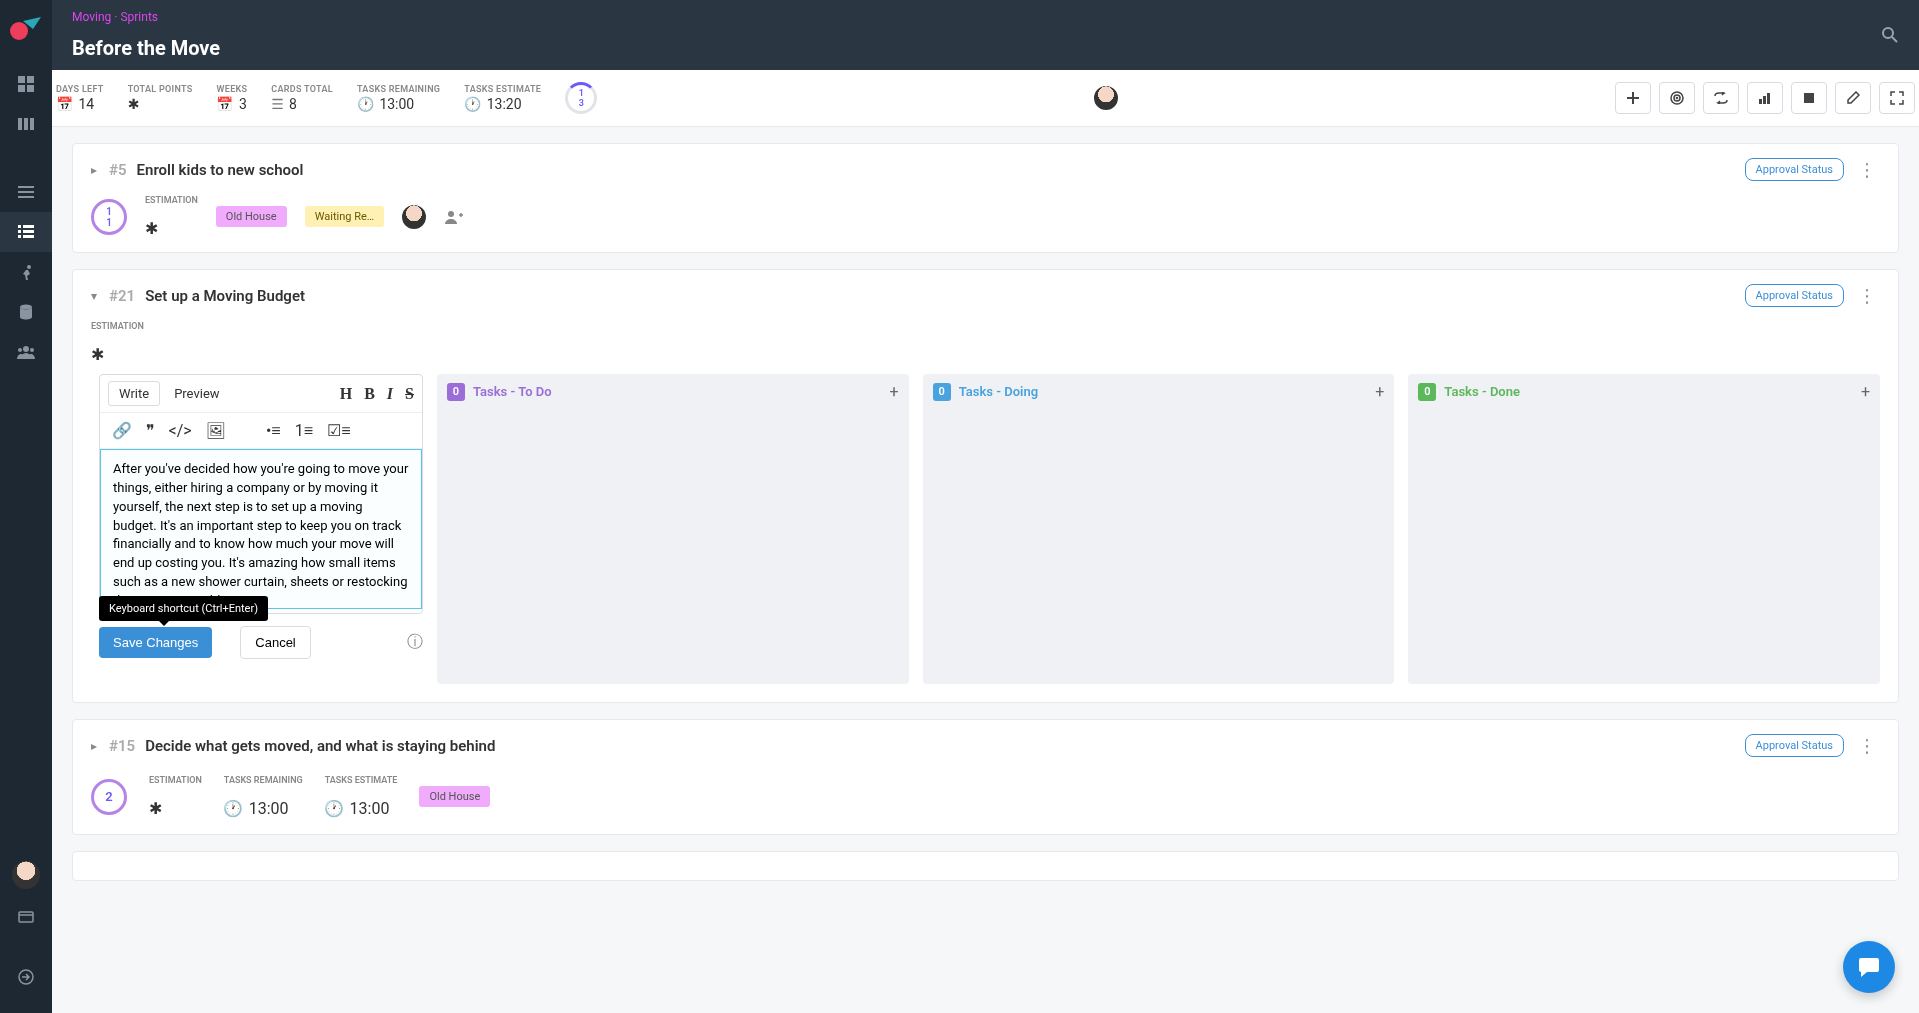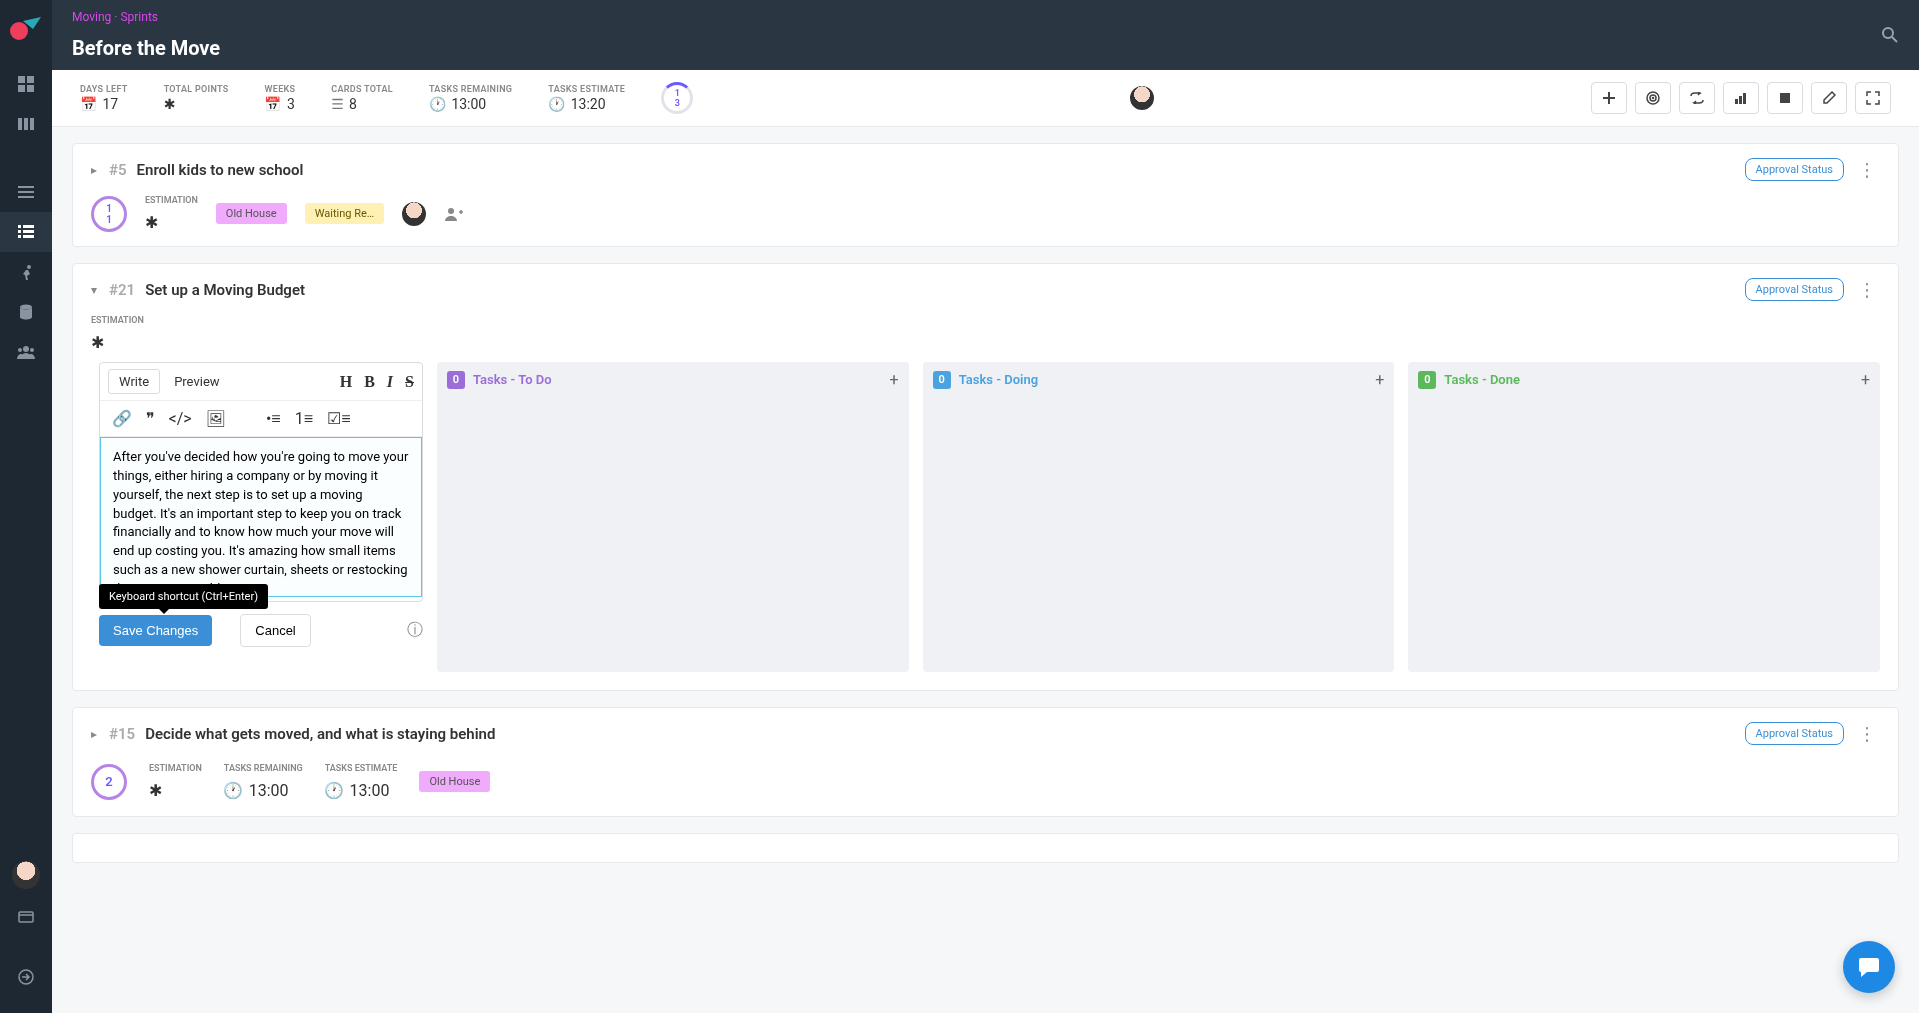--- a/index.html
+++ b/index.html
@@ -9,21 +9,21 @@
 .sidebar .logo { width: 40px; height: 40px; display: flex; align-items: center; justify-content: center; margin-bottom: 16px; }
 .sidebar .nav-item { width: 52px; height: 40px; display: flex; align-items: center; justify-content: center; color: #8a94a0; cursor: pointer; }
 .sidebar .nav-item.active { background: #2a3642; color: #fff; }
 .sidebar .spacer { flex: 1; }
 .sidebar .avatar-small { width: 28px; height: 28px; border-radius: 50%; background: #ddd; margin: 8px 0; }
 .main { flex: 1; display: flex; flex-direction: column; overflow: hidden; }
 .topbar { background: #2a3642; color: #fff; padding: 10px 20px; display: flex; align-items: center; }
 .topbar .crumb { font-size: 12px; color: #d946ef; }
 .topbar .title { font-size: 20px; font-weight: 700; margin-top: 12px; }
 .topbar .search-icon { margin-left: auto; color: #9aa3ae; cursor: pointer; }
-.stats-bar { background: #fff; padding: 12px 28px; display: flex; align-items: center; gap: 36px; border-bottom: 1px solid #e6e8eb; }
+.stats-bar { background: #fff; padding: 12px 4px; display: flex; align-items: center; gap: 24px; border-bottom: 1px solid #e6e8eb; }
 .stat { display: flex; flex-direction: column; }
 .stat .label { font-size: 9px; text-transform: uppercase; color: #888; letter-spacing: 0.3px; margin-bottom: 2px; font-weight: 600; }
 .stat .value { font-size: 14px; color: #333; display: flex; align-items: center; gap: 5px; }
 .stat .value .ic { color: #777; }
 .ring { width: 32px; height: 32px; border-radius: 50%; border: 3px solid #e0e3e8; border-top-color: #6b5bff; display: flex; flex-direction: column; align-items: center; justify-content: center; font-size: 9px; color: #6b5bff; font-weight: 600; }
 .stats-bar .av { margin-left: auto; margin-right: auto; width: 28px; height: 28px; border-radius: 50%; background: #f0d8d8; border: 2px solid #fff; }
 .actions { display: flex; gap: 8px; }
 .icon-btn { width: 36px; height: 32px; border: 1px solid #d8dce1; border-radius: 4px; background: #fff; display: flex; align-items: center; justify-content: center; color: #444; cursor: pointer; }
 .content { flex: 1; overflow-y: auto; padding: 16px 20px; background: #f6f7f9; }
 .card { background: #fff; border: 1px solid #e6e8eb; border-radius: 4px; margin-bottom: 16px; }
@@ -31,21 +31,21 @@
 .card-header .chev { color: #888; margin-right: 12px; cursor: pointer; font-size: 12px; }
 .card-header .num { color: #aaa; font-weight: 600; margin-right: 10px; font-size: 15px; }
 .card-header .ct { font-weight: 600; font-size: 15px; }
 .card-header .right { margin-left: auto; display: flex; align-items: center; gap: 10px; }
 .approval { border: 1px solid #3b8fd6; color: #3b8fd6; font-size: 11px; padding: 4px 10px; border-radius: 8px; cursor: pointer; }
 .more { color: #888; cursor: pointer; font-size: 18px; padding: 0 4px; }
 .card-sub { display: flex; align-items: center; gap: 18px; padding: 0 18px 14px 18px; }
 .circle-badge { width: 36px; height: 36px; border-radius: 50%; border: 3px solid #b584e6; display: flex; flex-direction: column; align-items: center; justify-content: center; font-size: 10px; color: #6b5bff; font-weight: 600; }
 .circle-badge.purple { border-color: #b584e6; }
 .circle-badge.single { font-size: 13px; }
-.est-col { display: flex; flex-direction: column; gap: 8px; }
+.est-col { display: flex; flex-direction: column; gap: 14px; }
 .est-col .lbl { font-size: 9px; text-transform: uppercase; color: #888; font-weight: 600; }
 .est-col .star { font-size: 16px; color: #333; }
 .tag { font-size: 11px; padding: 4px 10px; border-radius: 3px; background: #f0abfc; color: #555; }
 .tag.yellow { background: #fff0b3; color: #6b5900; }
 .av-sm { width: 24px; height: 24px; border-radius: 50%; background: #f0d8d8; }
 .add-person { color: #888; cursor: pointer; }
 .card-body { padding: 0 18px 18px 18px; }
 .editor-row { display: flex; gap: 14px; align-items: flex-start; }
 .editor-left { width: 332px; padding-left: 8px; }
 .editor-box { border: 1px solid #d8dce1; border-radius: 4px; }
@@ -172,21 +172,21 @@
             <line x1="11" y1="11" x2="16" y2="16"></line>
           </svg>
       </div>
     </div>
 
     <div class="stats-bar">
       <div class="stat">
         <span class="label">DAYS LEFT</span>
         <span class="value">
             <span class="ic">📅</span>
-            <span>17</span>
+            <span>14</span>
           </span>
       </div>
       <div class="stat">
         <span class="label">TOTAL POINTS</span>
         <span class="value">
             <span>✱</span>
           </span>
       </div>
       <div class="stat">
         <span class="label">WEEKS</span>

